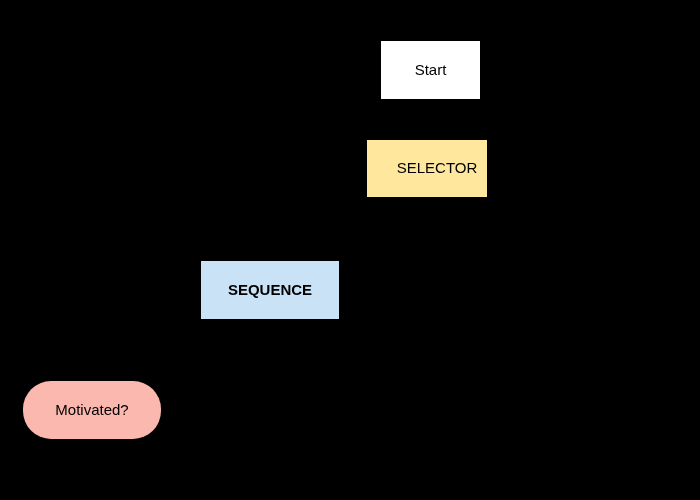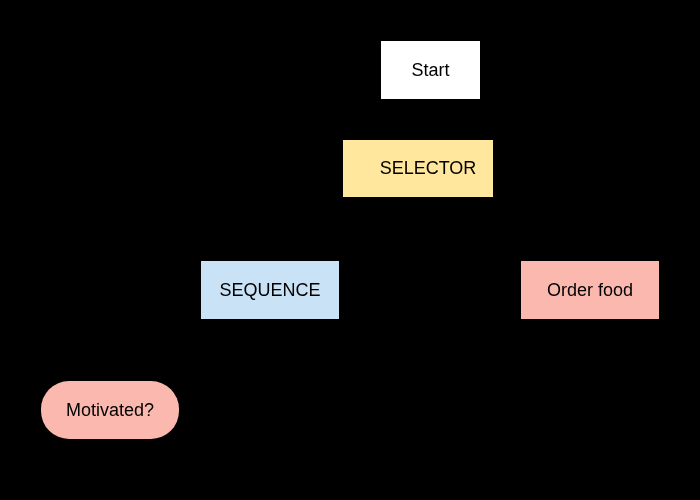--- a/index.html
+++ b/index.html
@@ -14,51 +14,48 @@
     background: var(--background, #000000);
     overflow: hidden;
     font-family: "Liberation Sans", sans-serif;
   }
   .node {
     position: absolute;
     display: flex;
     align-items: center;
     justify-content: center;
     text-align: center;
-    font-size: 18px;
+    font-size: 15px;
     line-height: 1.25;
     color: var(--text, #000000);
     white-space: pre-line;
     box-sizing: border-box;
   }
   .node.start    { background: var(--start-fill, #ffffff); }
   .node.selector { background: var(--selector-fill, #ffe79e); }
-  .node.sequence { background: var(--sequence-fill, #c9e2f5); }
+  .node.sequence { background: var(--sequence-fill, #c9e2f5); font-weight: bold; }
   .node.action   { background: var(--action-fill, #fbb8af); }
 </style>
 </head>
 <body>
 
 <div class="canvas">
 
   <div class="node start" style="left:381px; top:41px; width:99px; height:58px;">
     <span>Start</span>
   </div>
 
-  <div class="node selector" style="left:343px; top:140px; width:150px; height:57px;padding-left:20px;">
+  <div class="node selector" style="left:367px; top:140px; width:120px; height:57px;padding-left:20px;">
     <span>SELECTOR</span>
   </div>
 
   <div class="node sequence" style="left:201px; top:261px; width:138px; height:58px;">
     <span>SEQUENCE</span>
   </div>
 
-  <div class="node action" style="left:521px; top:261px; width:138px; height:58px;">
-    <span>Order food</span>
-  </div>
 
-  <div class="node action" style="left:41px; top:381px; width:138px; height:58px;border-radius:28px;">
+  <div class="node action" style="left:23px; top:381px; width:138px; height:58px;border-radius:28px;">
     <span>Motivated?</span>
   </div>
 
 
 
 </div>
 
 </body></html>

